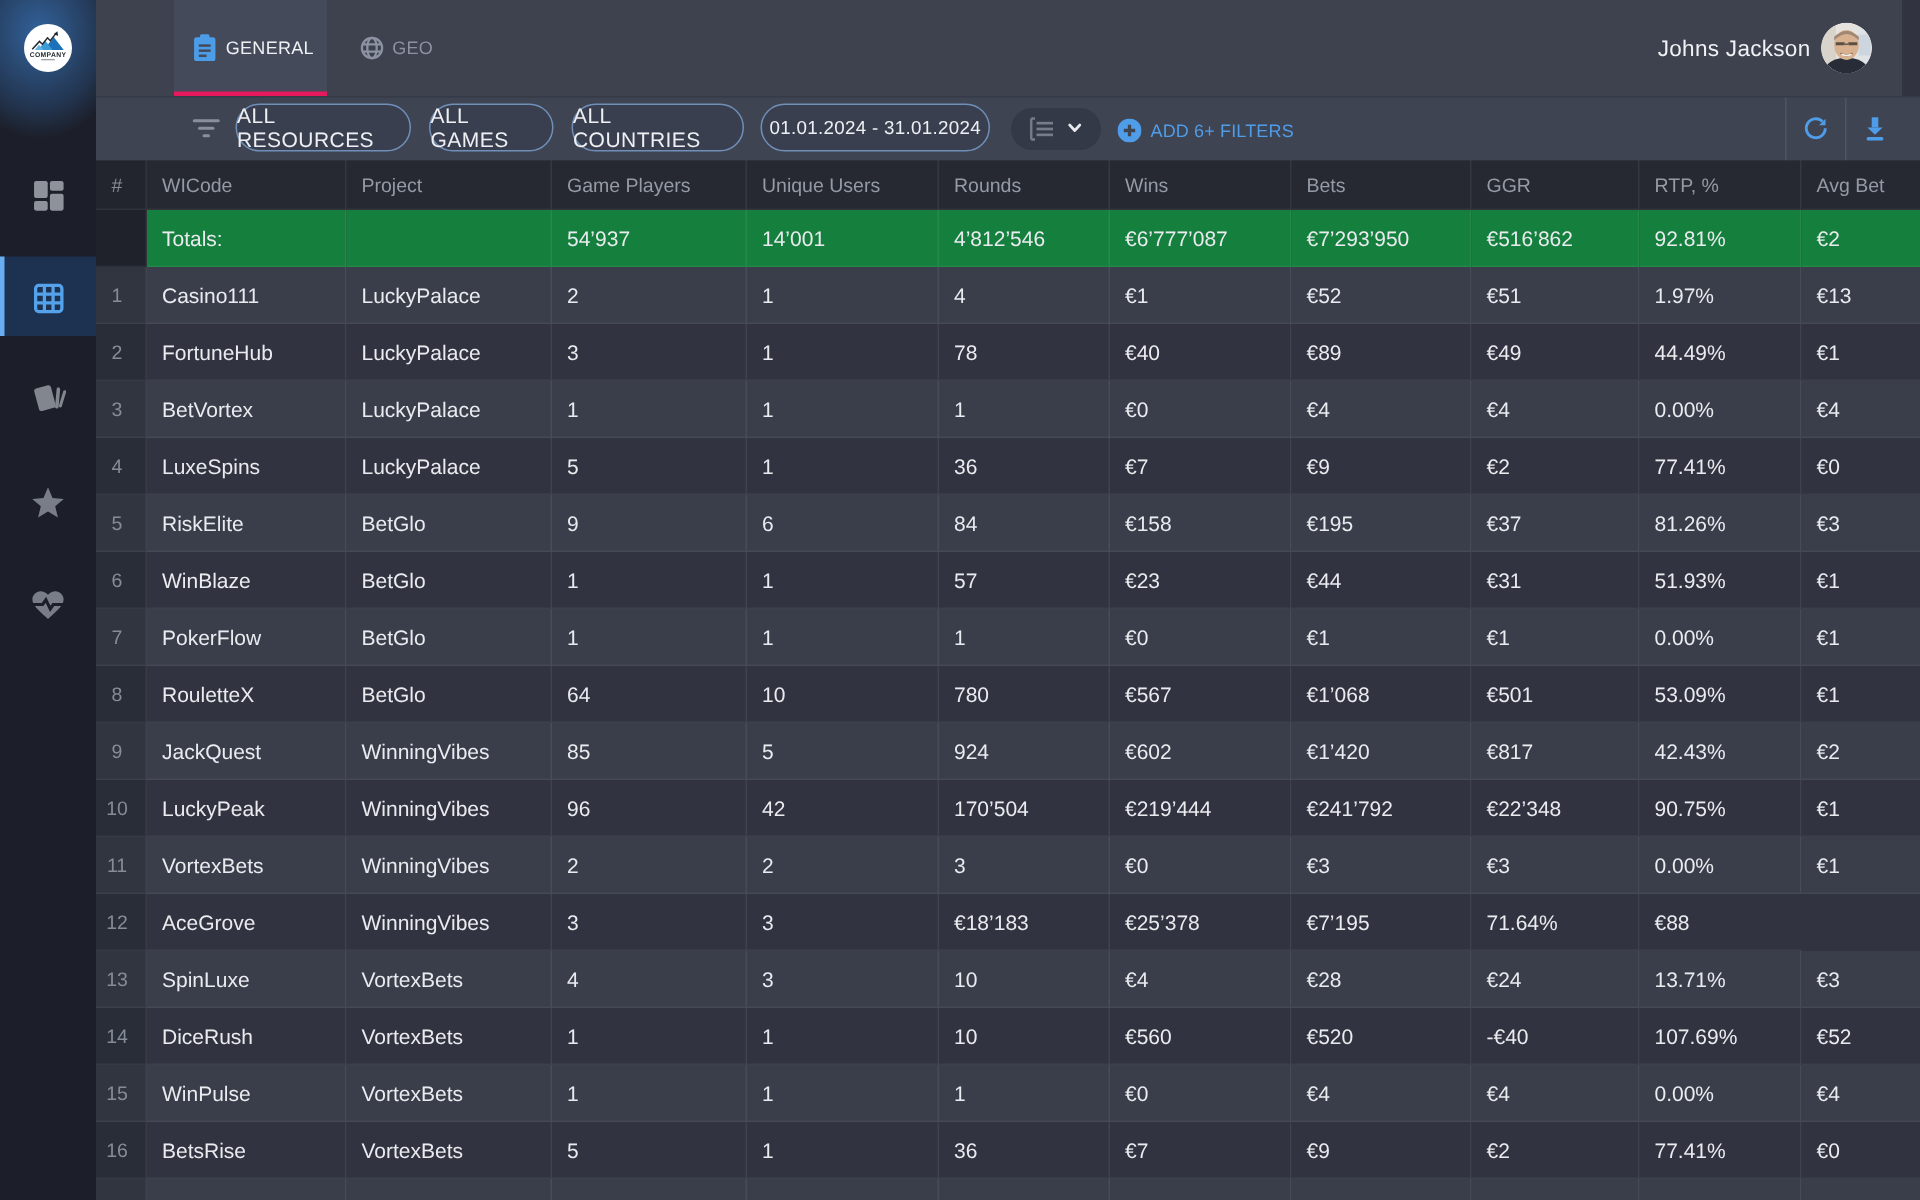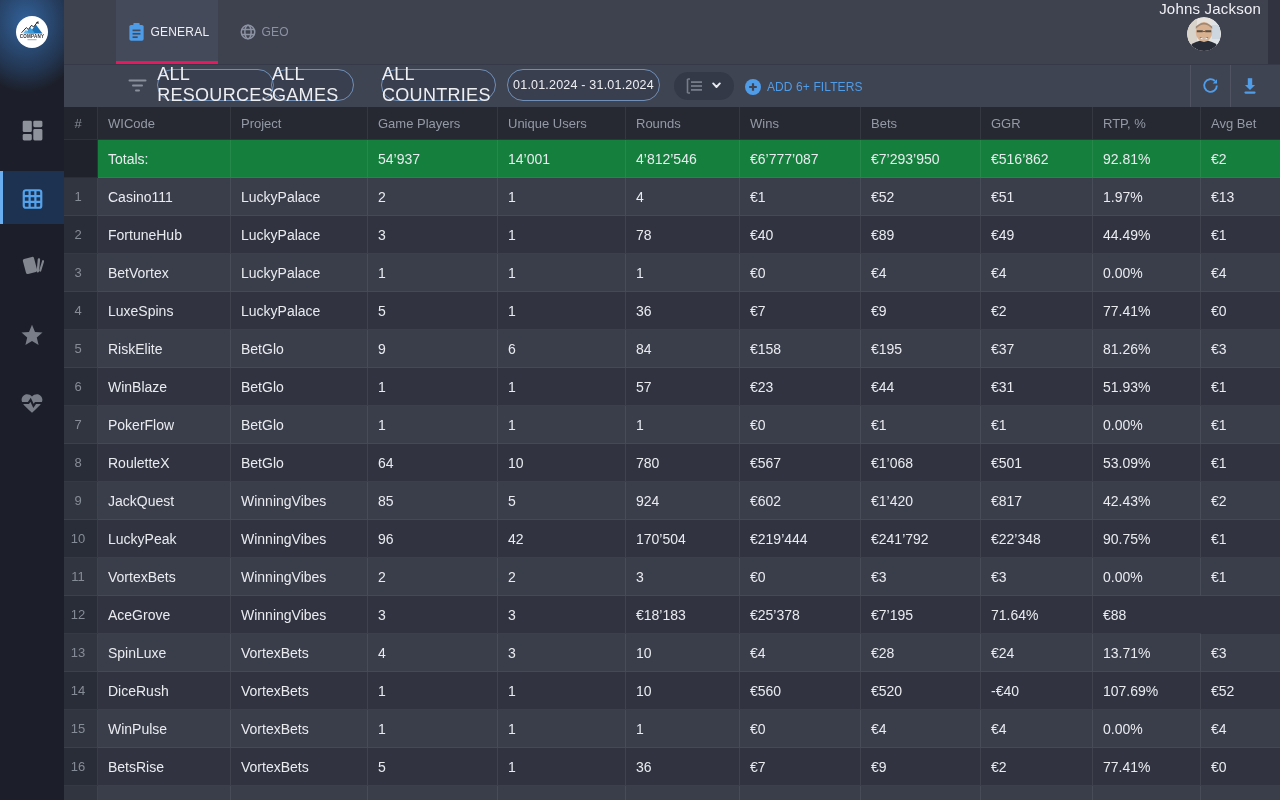--- a/index.html
+++ b/index.html
@@ -9,30 +9,30 @@
 
 
 #navbar { position:absolute; left:52px; top:0; width:1216px; height:64px; background:#3e424f; }
 .tab { position:absolute; top:0; height:64px; display:flex; align-items:center; }
 .tab.general { left:64px; width:102px; background:#454a5a; }
 .tab.general::after { content:""; position:absolute; left:0; bottom:0; width:100%; height:3px; background:#e6185e; }
 .tab .ticon { margin-left:11px; }
 .tab .tlabel { margin-left:4.5px; font-size:12px; font-weight:500; letter-spacing:0.2px; color:#eef0f4; }
 .tab.geo { left:176px; width:130px; }
 .tab.geo .tlabel { color:#8d92a3; }
-#user { position:absolute; top:0; right:0; height:64px; display:flex; align-items:center;flex-direction:column; }
+#user { position:absolute; top:0; right:0; height:64px; display:flex; align-items:center; }
 #user .uname { font-size:15px; color:#f0f1f5; letter-spacing:0.2px; margin-right:7px; }
 #user .avatar { width:34px; height:34px; border-radius:50%; overflow:hidden; margin-right:20px; }
 
 
 #filterbar { position:absolute; left:64px; top:64px; width:1216px; height:43px; background:#3f4453; border-top:1px solid #353948; }
 .pill { position:absolute; top:4px; height:32px; border:1px solid #6f8fb8; border-radius:16px; background:rgba(38,45,60,0.18);
-  display:flex; align-items:center; justify-content:center; color:#edeff3; font-size:18px; letter-spacing:0.3px; }
+  display:flex; align-items:center; justify-content:center; color:#edeff3; font-size:14px; letter-spacing:0.3px; }
 #pill1 { left:93px; width:117px; }
-#pill2 { left:207px; width:83px; }
+#pill2 { left:222px; width:83px; }
 #pill3 { left:317px; width:115px; }
 #pill4 { left:443px; width:153px; font-size:12.5px; letter-spacing:0.2px;}
 #ddbtn { position:absolute; left:610px; top:6.5px; width:60px; height:28px; border-radius:14px; background:#333947; display:flex; align-items:center; }
 #addf { position:absolute; left:681px; top:0; height:43px; display:flex; align-items:center; color:#4f9ce9; font-size:12px; font-weight:500; letter-spacing:0.1px; }
 .vdiv { position:absolute; top:0; width:1px; height:42px; background:rgba(255,255,255,0.09); }
 
 
 #sidebar { position:absolute; left:0; top:0; width:64px; height:800px; background:#1c1f29; z-index:5; }
 #sideglow { position:absolute; left:0; top:0; width:64px; height:170px;
   background:radial-gradient(80px 95px at 26px 22px, rgba(54,110,175,0.85), rgba(47,95,155,0.35) 52%, rgba(40,80,140,0.0) 74%); }

